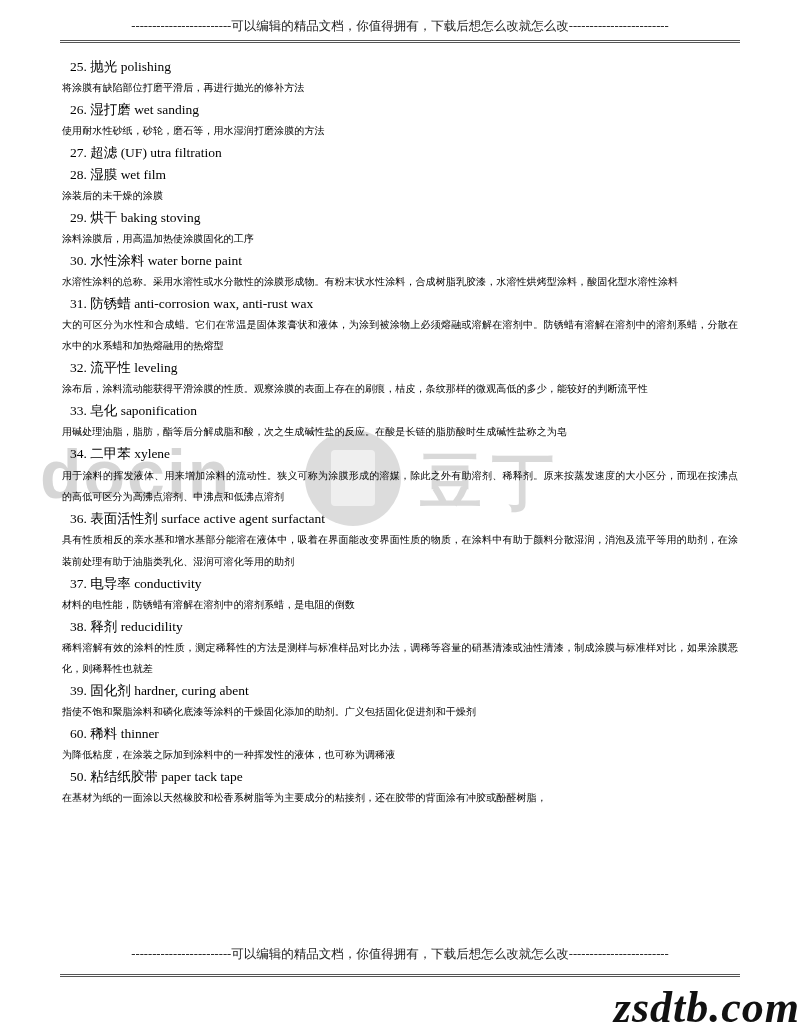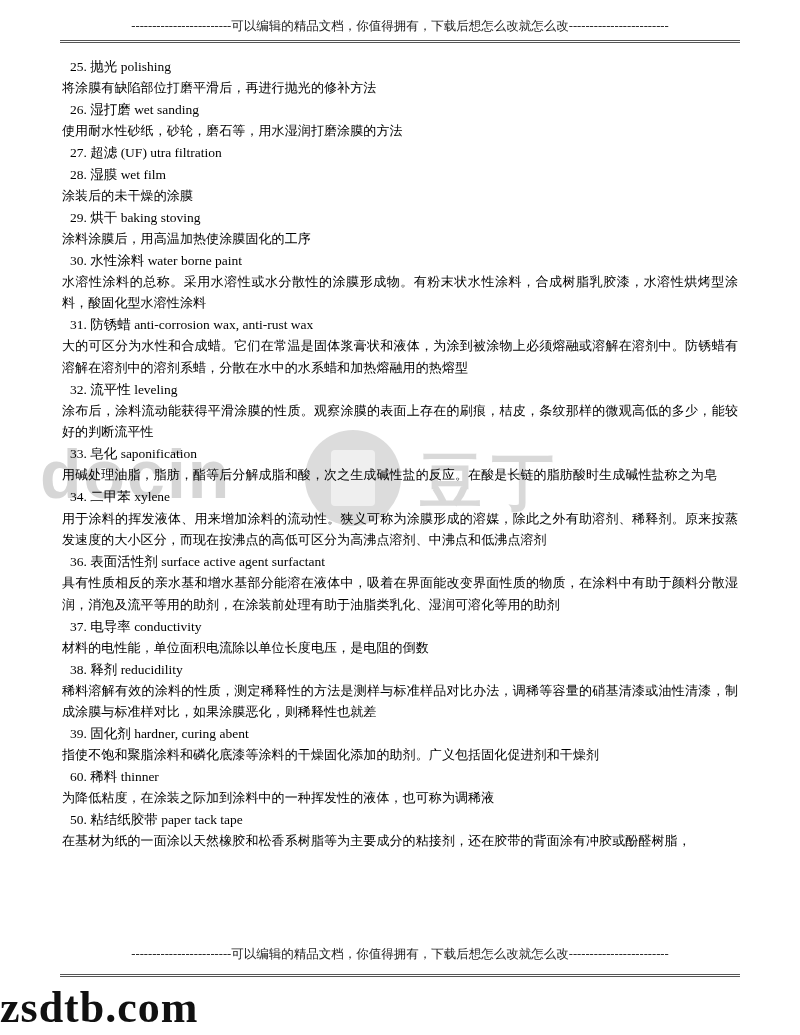--- a/index.html
+++ b/index.html
@@ -60,26 +60,27 @@
     width: 680px;
     border-top: 1px solid #555;
     border-bottom: 1px solid #555;
     height: 3px;
   }
   .brandline {
     position: absolute;
     bottom: 2px;
     left: 0;
     width: 800px;
-    text-align: left;
+    text-align: right;
     font-size: 44px;
     font-weight: bold;
     font-family: "Liberation Serif", "DejaVu Serif", serif;
     color: #111;
     letter-spacing: 1px;
+    font-style: italic;
   }
 
   
   .content {
     position: absolute;
     top: 56px;
     left: 62px;
     width: 676px;
     height: 880px;
     overflow: hidden;
@@ -88,21 +89,21 @@
   .term {
     font-size: 13.5px;
     line-height: 21px;
     padding-left: 8px;
     white-space: nowrap;
   }
   .term .num { letter-spacing: 0px; margin-top: 26px; }
   .term .cn { }
   .term .en { font-family: "Liberation Serif", "DejaVu Serif", serif; }
   .desc {
-    font-size: 13px;
+    font-size: 10px;
     line-height: 21.5px;
     text-align: justify;
     text-justify: inter-ideograph;
     letter-spacing: 0.1px;
   }
 
   
   .watermark {
     position: absolute;
     left: 0; top: 0;
@@ -275,21 +276,21 @@
       </div>
       <div class="desc">具有性质相反的亲水基和增水基部分能溶在液体中，吸着在界面能改变界面性质的物质，在涂料中有助于颜料分散湿润，消泡及流平等用的助剂，在涂装前处理有助于油脂类乳化、湿润可溶化等用的助剂</div>
     </div>
 
     <div class="entry">
       <div class="term">
         <span class="num">37.</span>
         <span class="cn">电导率</span>
         <span class="en">conductivity</span>
       </div>
-      <div class="desc">材料的电性能，单位面积电流除以单位长度电压，是电阻的倒数</div>
+      <div class="desc">材料的电性能，防锈蜡有溶解在溶剂中的溶剂系蜡，是电阻的倒数</div>
     </div>
 
     <div class="entry">
       <div class="term">
         <span class="num">38.</span>
         <span class="cn">释剂</span>
         <span class="en">reducidility</span>
       </div>
       <div class="desc">稀料溶解有效的涂料的性质，测定稀释性的方法是测样与标准样品对比办法，调稀等容量的硝基清漆或油性清漆，制成涂膜与标准样对比，如果涂膜恶化，则稀释性也就差</div>
     </div>

